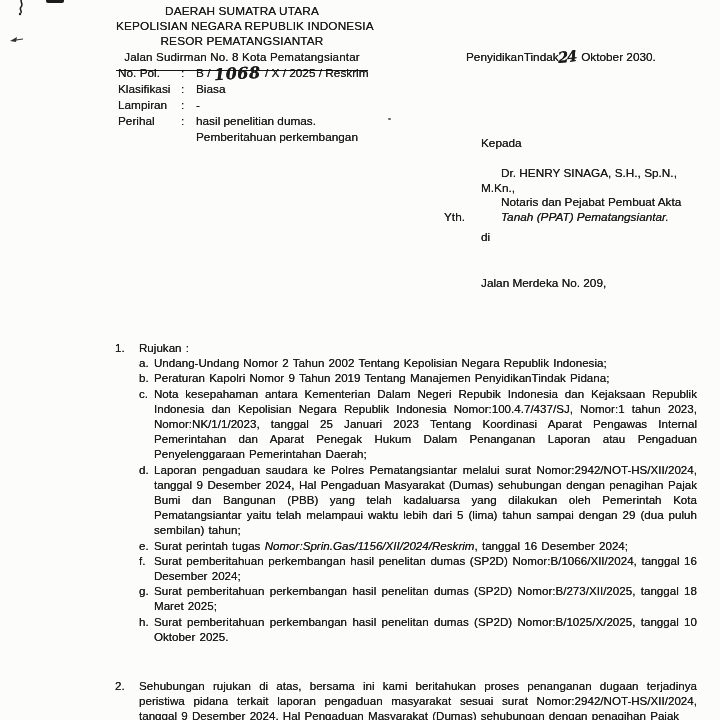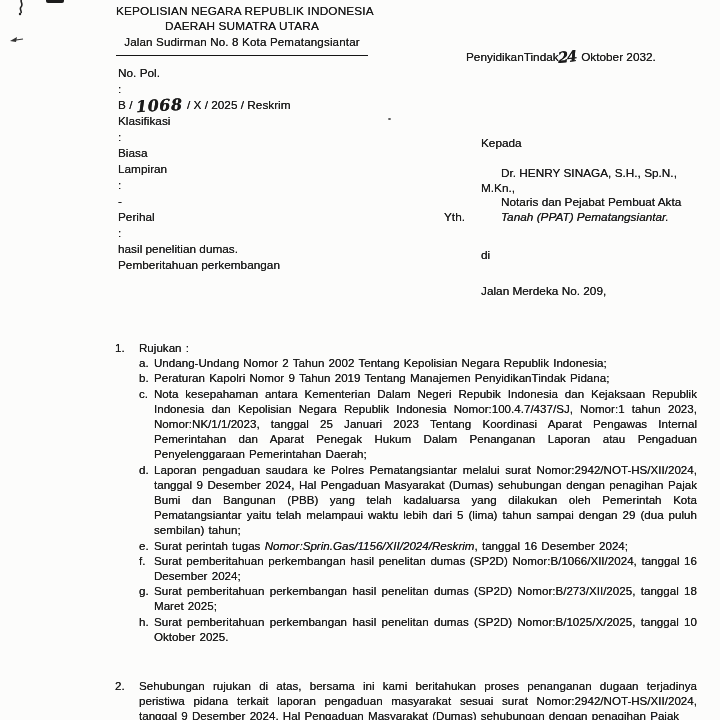--- a/index.html
+++ b/index.html
@@ -30,32 +30,32 @@
   .dateline { position:absolute; left:466px; top:50px; font-size:11.8px; white-space:nowrap; }
 
   
   .hw { font-family:"DejaVu Serif", serif; font-style:italic; font-weight:bold;
         display:inline-block; line-height:8px; }
   .hw-no { font-size:16px; transform:rotate(-3deg); letter-spacing:.5px; margin:0 4px; vertical-align:-2px; }
   .hw-day { font-size:15px; transform:rotate(-6deg); letter-spacing:-1.5px; margin-left:-4px; margin-right:2px; vertical-align:-1px; }
 
   
   .meta { position:absolute; left:118px; top:65px; font-size:11.8px; line-height:16px; }
-  .meta .row { display:flex; align-items:flex-start;flex-direction:column; }
+  .meta .row { display:flex; align-items:flex-start; }
   .meta .label { width:63px; flex:none; }
   .meta .colon { width:15px; flex:none; }
   .meta .value { white-space:nowrap; }
 
   
   .recipient { position:absolute; left:444px; top:136px; width:242px; font-size:11.8px; line-height:14.4px; }
   .recipient .kepada { margin-left:37px; }
   .yth-row { display:flex; margin-top:16px;align-items:flex-end; }
   .yth-row .yth { width:37px; flex:none; }
-  .recipient .di { margin-left:37px; margin-top:24px; }
-  .recipient .raddr { margin-left:37px; margin-top:22px; }
+  .recipient .di { margin-left:37px; margin-top:6px; }
+  .recipient .raddr { margin-left:37px; margin-top:32px; }
   .it { font-style:italic; }
   .nw { white-space:nowrap;padding-left:20px; }
 
   
   .body-block { position:absolute; left:115px; top:340px; width:582px; font-size:11.6px; line-height:15.2px; word-spacing:1px; }
   .item-row { display:flex; }
   .item-row .num { width:24px; flex:none; }
   .refs { margin-left:24px; }
   .ref { display:flex; }
   .ref .letter { width:15px; flex:none; }
@@ -73,26 +73,27 @@
     <path d="M7 1 C 4 3, 9 6, 6 9 C 4 11, 7 13, 6 15" stroke="#222" stroke-width="1.6" fill="none"></path>
     <circle cx="5" cy="16" r="1.2" fill="#222"></circle>
   </svg>
   <svg class="ink-mark" style="left:8px;top:34px;" width="16" height="12" viewBox="0 0 16 12">
     <path d="M2 7 L9 3 L8 8 Z" fill="#333"></path>
     <path d="M8 6 L15 5" stroke="#333" stroke-width="1.2"></path>
   </svg>
   <div class="ink-dot" style="left:388px;top:118px;"></div>
 
   <div class="letterhead">
+    <div>DAERAH SUMATRA UTARA</div>
     <div>KEPOLISIAN NEGARA REPUBLIK INDONESIA</div>
-    <div>DAERAH SUMATRA UTARA</div>
+    <div>RESOR PEMATANGSIANTAR</div>
     <div class="address">Jalan Sudirman No. 8 Kota Pematangsiantar</div>
   </div>
 
-  <div class="dateline"><span>PenyidikanTindak,</span><span class="hw hw-day">24</span> <span>Oktober 2032.</span></div>
+  <div class="dateline"><span>PenyidikanTindak,</span><span class="hw hw-day">24</span> <span>Oktober 2030.</span></div>
 
   <div class="meta">
     <div class="row">
       <span class="label">No. Pol.</span>
       <span class="colon">:</span>
       <span class="value"><span>B /</span><span class="hw hw-no">1068</span><span>/ X / 2025 / Reskrim</span></span>
     </div>
     <div class="row">
       <span class="label">Klasifikasi</span>
       <span class="colon">:</span>

